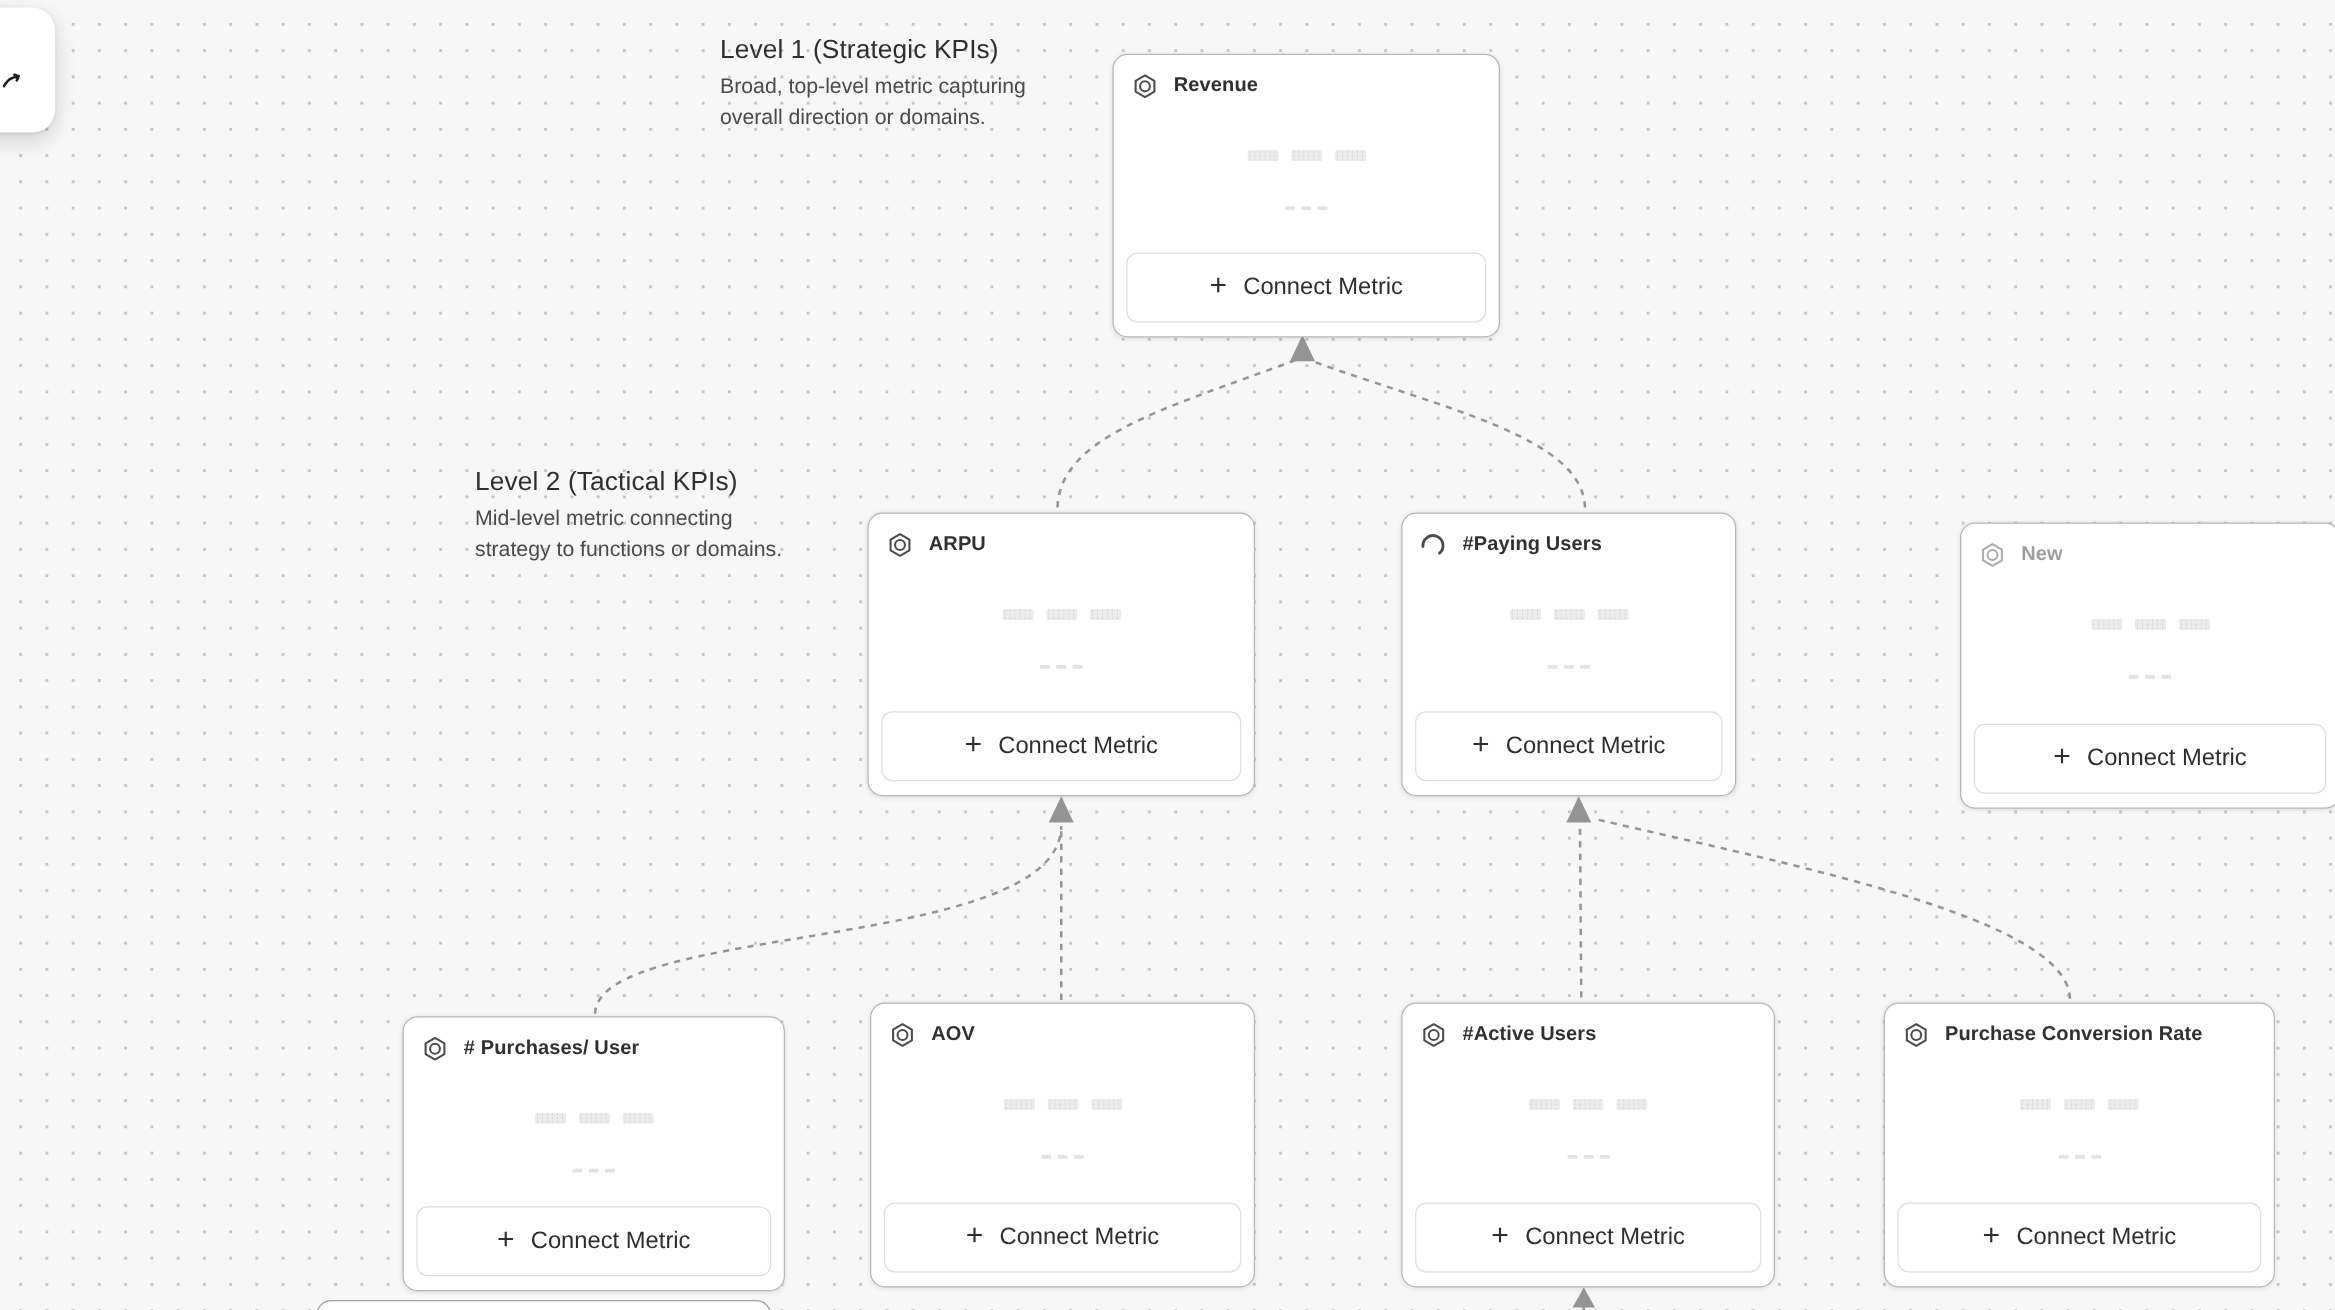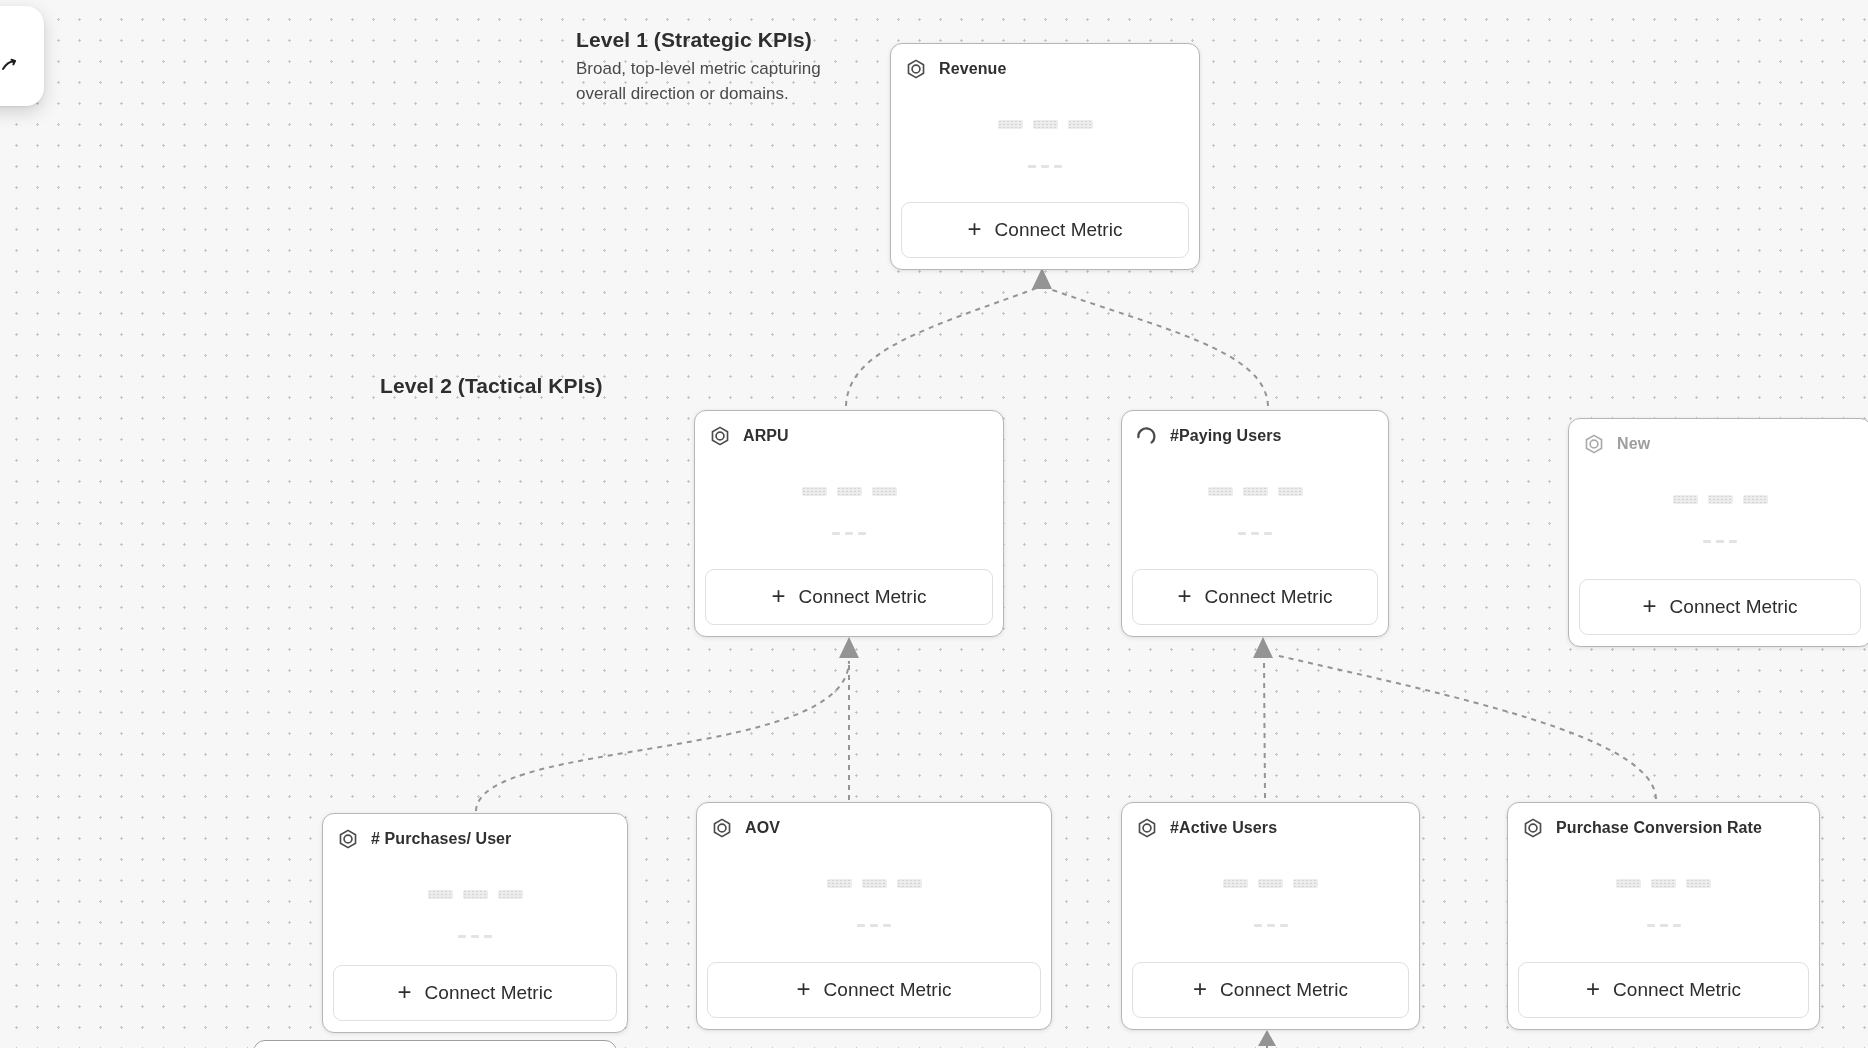--- a/index.html
+++ b/index.html
@@ -6,21 +6,21 @@
   body{font-family:"Liberation Sans", sans-serif; background:#f7f7f7;}
   #canvas{
     position:relative; width:1868px; height:1048px; overflow:hidden;
     background-color:#f7f7f7;
     background-image:radial-gradient(circle, #c6c6c6 1.1px, transparent 1.4px);
     background-size:21px 21px;
     background-position:6px 9px;
   }
   .level-heading{position:absolute;}
   .level-heading h2{
-    margin:0; font-size:21px; font-weight:700; color:#2e2e2e; letter-spacing:.1px;
+    margin:0; font-size:21px; font-weight:400; color:#2e2e2e; letter-spacing:.1px;
   }
   .level-heading .desc{
     margin-top:4px; font-size:17px; color:#4a4a4a; line-height:25px; font-weight:400;
   }
   .metric-card{
     position:absolute; background:#ffffff;
     border:1.5px solid #b6b6b6; border-radius:12px;
     box-shadow:0 1px 4px rgba(0,0,0,.10);
     box-sizing:border-box;
   }
@@ -93,20 +93,24 @@
 
   <div class="level-heading" style="left:576px; top:28px;">
     <h2>Level 1 (Strategic KPIs)</h2>
     <div class="desc">
       <div>Broad, top-level metric capturing</div>
       <div>overall direction or domains.</div>
     </div>
   </div>
   <div class="level-heading" style="left:380px; top:374px;">
     <h2>Level 2 (Tactical KPIs)</h2>
+    <div class="desc">
+      <div>Mid-level metric connecting</div>
+      <div>strategy to functions or domains.</div>
+    </div>
   </div>
 
   <div class="metric-card" style="left:890px; top:43px; width:310px; height:227px;">
     <div class="card-header">
       <svg class="node-icon" width="22" height="22" viewBox="0 0 24 24">
         <path d="M12 2.6 L20.2 7.3 V16.7 L12 21.4 L3.8 16.7 V7.3 Z" fill="none" stroke="#4c4c4c" stroke-width="1.8" stroke-linejoin="round"></path>
         <circle cx="12" cy="12" r="4.3" fill="none" stroke="#4c4c4c" stroke-width="1.8"></circle>
       </svg>
       <div class="card-title">Revenue</div>
     </div>
@@ -214,21 +218,21 @@
       <div class="skel-dash"></div>
       <div class="skel-dash"></div>
       <div class="skel-dash"></div>
     </div>
     <div class="connect-btn">
       <span class="plus-glyph">+</span>
       <span>Connect Metric</span>
     </div>
   </div>
 
-  <div class="metric-card" style="left:696px; top:802px; width:356px; height:228px;">
+  <div class="metric-card" style="left:696px; top:802px; width:308px; height:228px;">
     <div class="card-header">
       <svg class="node-icon" width="22" height="22" viewBox="0 0 24 24">
         <path d="M12 2.6 L20.2 7.3 V16.7 L12 21.4 L3.8 16.7 V7.3 Z" fill="none" stroke="#4c4c4c" stroke-width="1.8" stroke-linejoin="round"></path>
         <circle cx="12" cy="12" r="4.3" fill="none" stroke="#4c4c4c" stroke-width="1.8"></circle>
       </svg>
       <div class="card-title">AOV</div>
     </div>
     <div class="skel-row r1">
       <div class="skel-bar"></div>
       <div class="skel-bar"></div>

